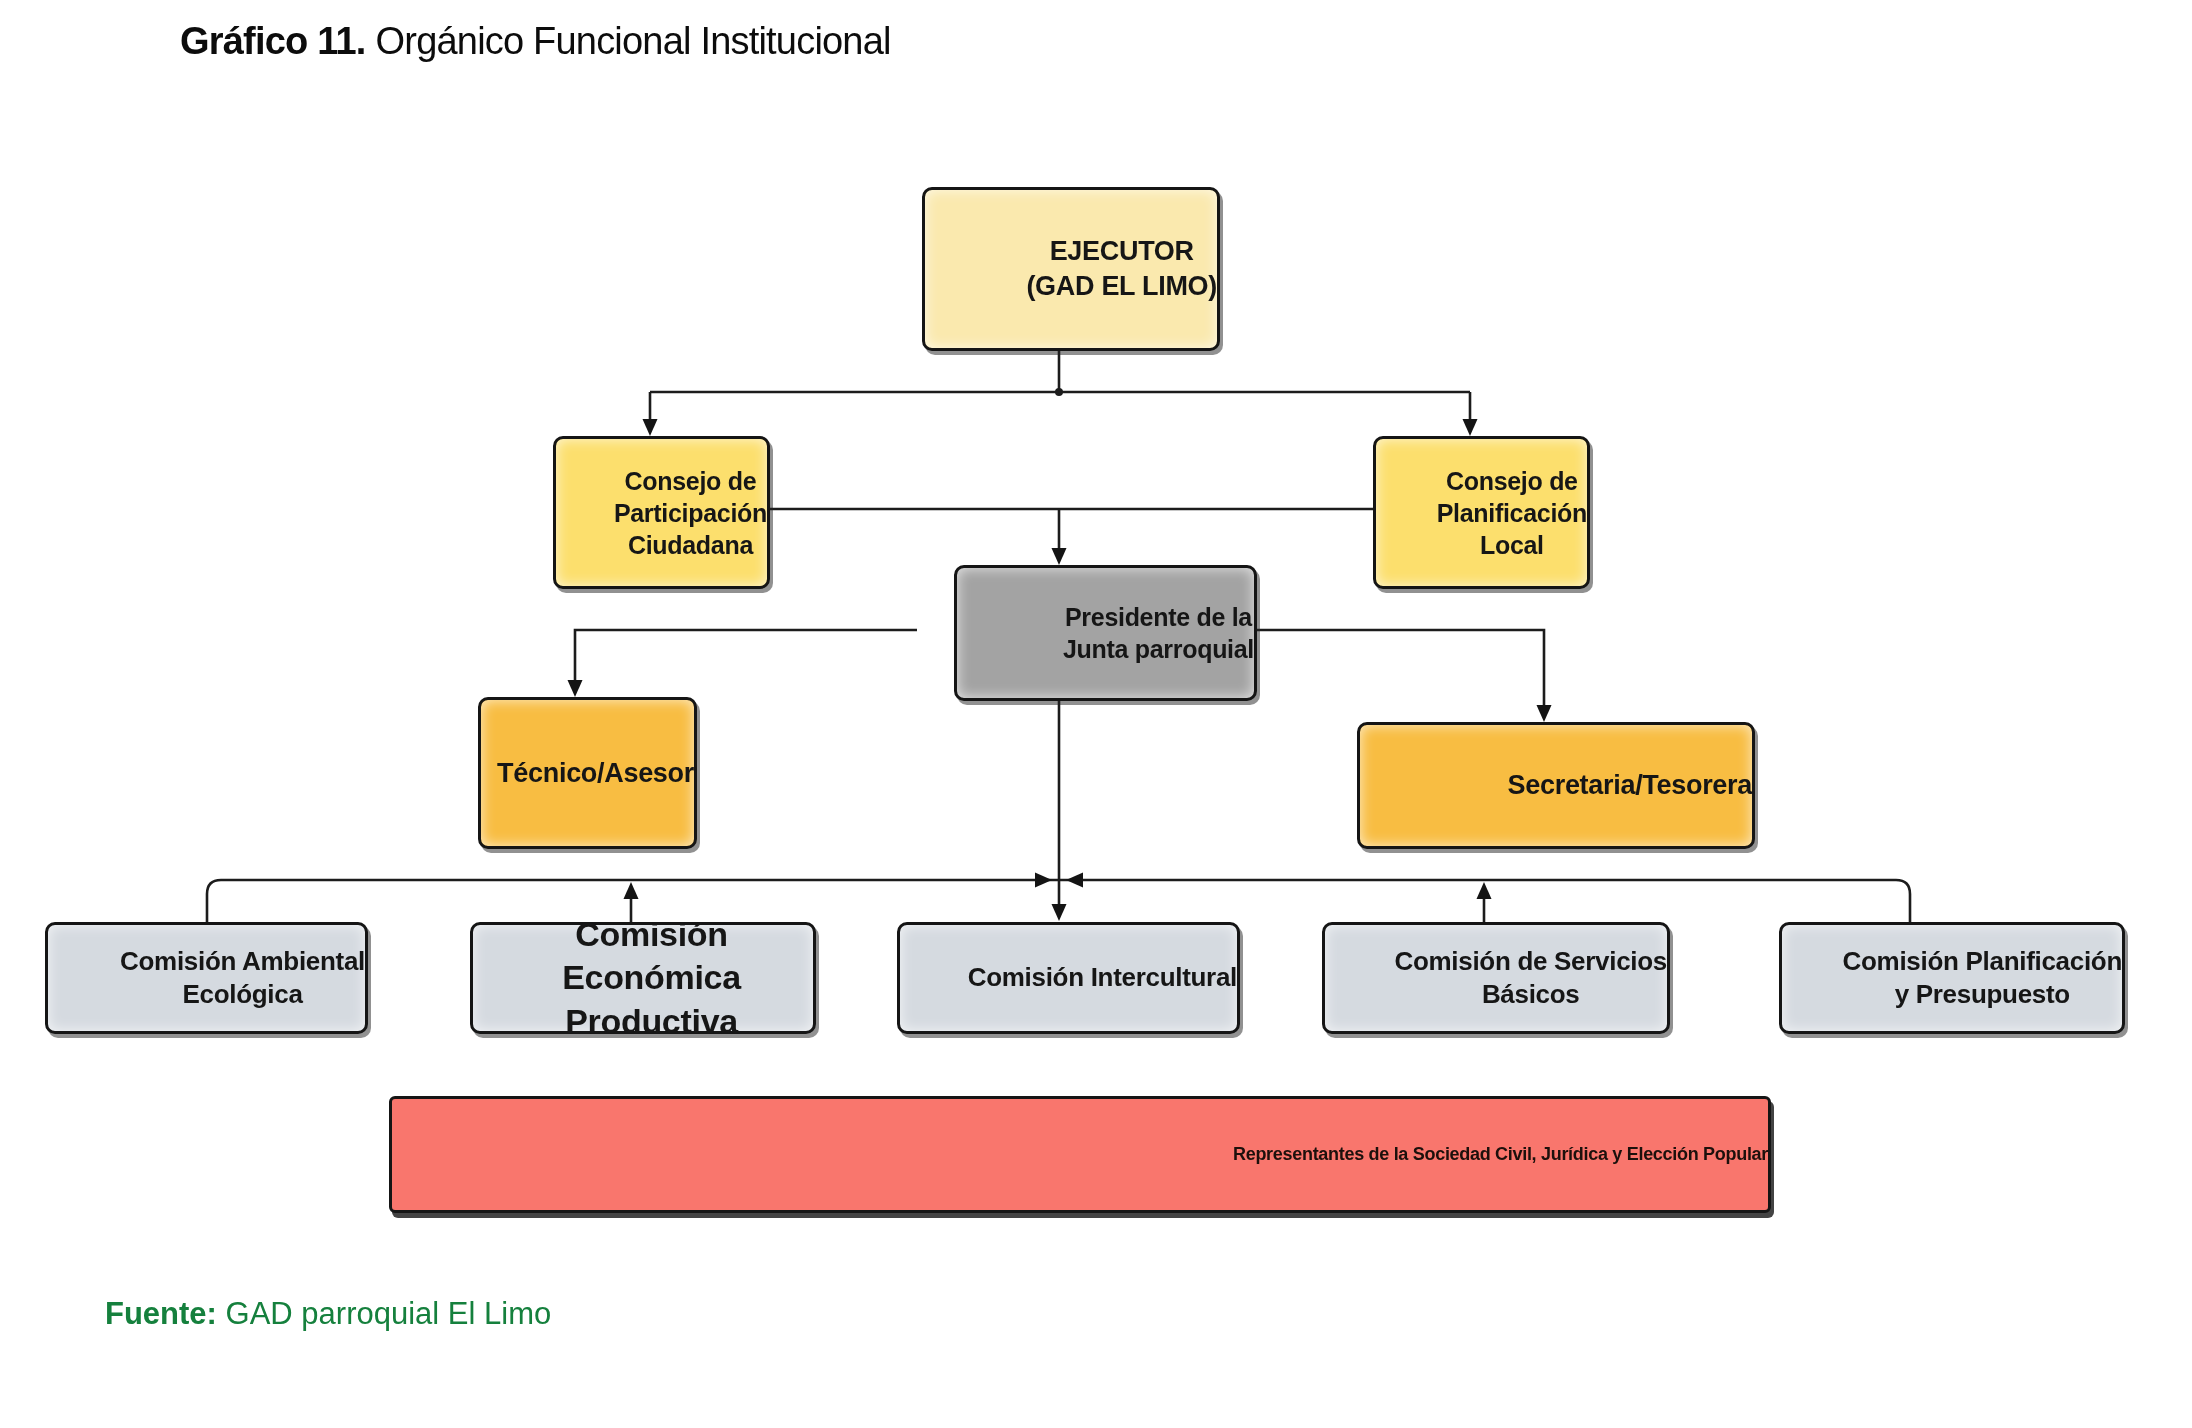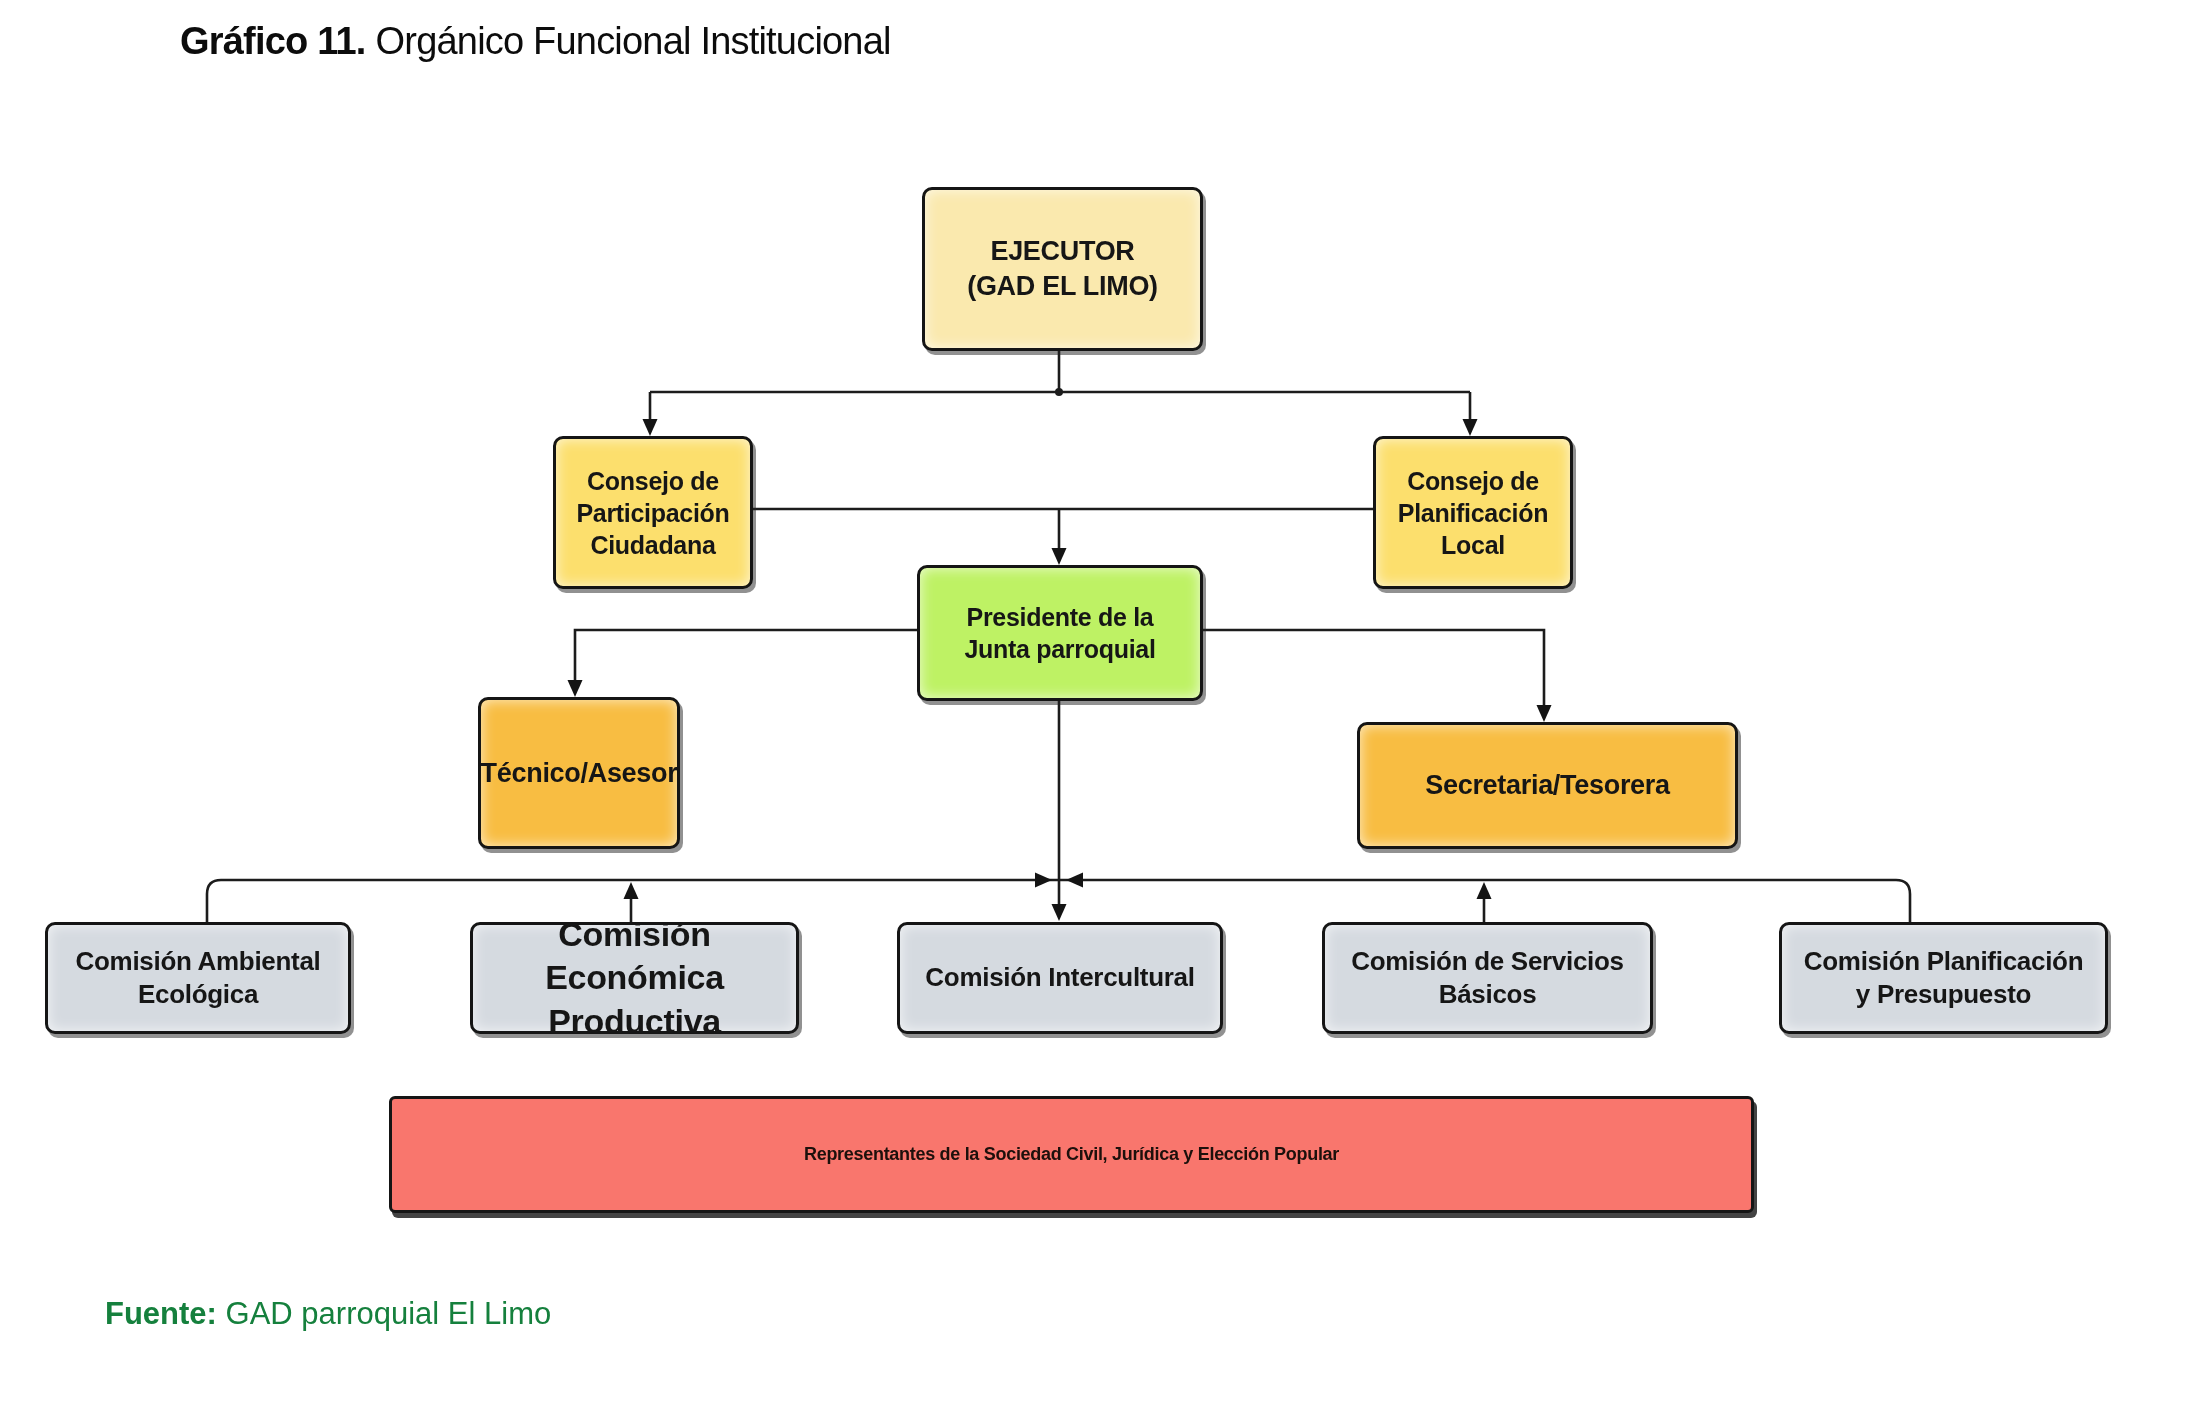--- a/index.html
+++ b/index.html
@@ -8,24 +8,24 @@
 
   .chart-title{position:absolute;left:180px;top:20px;font-size:38px;color:#0c0c0c;letter-spacing:-0.8px;white-space:nowrap;text-align:center;}
   .chart-title .t-bold{font-weight:700;}
   .chart-title .t-rest{font-weight:400;margin-left:10px;}
 
   svg.connectors{position:absolute;left:0;top:0;width:2192px;height:1428px;}
   svg.connectors path.line{fill:none;stroke:#1c1c1c;stroke-width:2.6;}
   svg.connectors polygon.arrow{fill:#141414;stroke:none;}
   svg.connectors circle.junction{fill:#1c1c1c;}
 
-  .node{position:absolute;display:flex;align-items:center;justify-content:center;
+  .node{position:absolute;display:flex;align-items:center;justify-content:flex-end;
         text-align:center;border:3px solid #151515;border-radius:10px;
         box-shadow:3px 4px 0 rgba(35,35,35,0.5), inset 0 0 14px rgba(255,255,255,0.75);
-        color:#161616;font-weight:700;letter-spacing:-0.3px;line-height:1.28;}
+        color:#161616;font-weight:700;letter-spacing:-0.3px;line-height:1.28;padding-left:17px;}
   .node .lbl{white-space:pre-line;}
   .node.nowrap .lbl{white-space:nowrap;}
 
   .n-ejecutor      {left:922px; top:187px; width:275px; height:158px; font-size:27px;}
   .n-participacion {left:553px; top:436px; width:194px; height:147px; font-size:25px;}
   .n-planificacion {left:1373px;top:436px; width:194px; height:147px; font-size:25px;}
   .n-presidente    {left:917px; top:565px; width:280px; height:130px; font-size:25px;}
   .n-tecnico       {left:478px; top:697px; width:196px; height:146px; font-size:27px;}
   .n-secretaria    {left:1357px;top:722px; width:375px; height:121px; font-size:27px;}
   .n-com1          {left:45px;  top:922px; width:300px; height:106px; font-size:26px;}
@@ -96,21 +96,21 @@
 Participación
 Ciudadana</span>
   </div>
 
   <div class="node n-planificacion" style="background-color: rgb(252, 223, 109);">
     <span class="lbl">Consejo de
 Planificación
 Local</span>
   </div>
 
-  <div class="node n-presidente" style="background-color: #bef264;">
+  <div class="node n-presidente" style="background-color: #a3a3a3; margin-left: 37px;">
     <span class="lbl">Presidente de la
 Junta parroquial</span>
   </div>
 
   <div class="node n-tecnico nowrap" style="background-color: rgb(248, 189, 66);">
     <span class="lbl">Técnico/Asesor</span>
   </div>
 
   <div class="node n-secretaria nowrap" style="background-color: rgb(248, 189, 66);">
     <span class="lbl">Secretaria/Tesorera</span>

